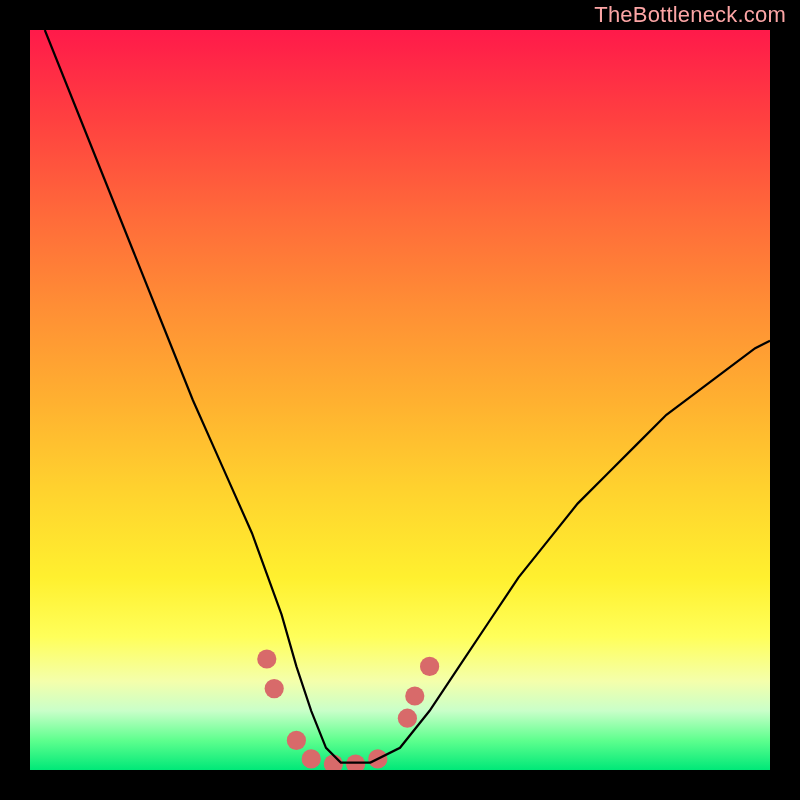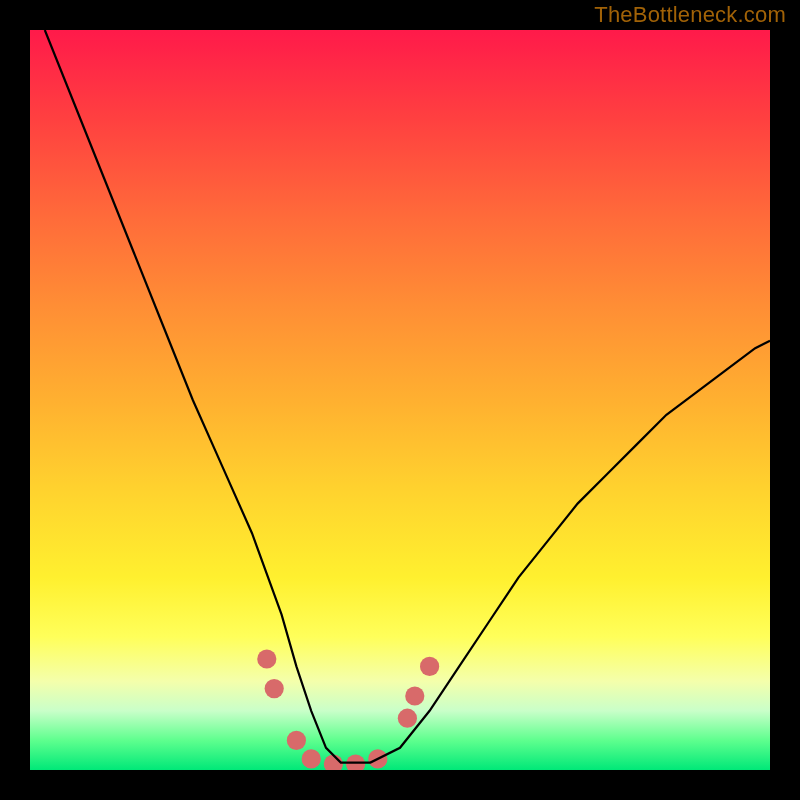--- a/index.html
+++ b/index.html
@@ -38,21 +38,21 @@
       #f4ffab 88%,
       #c9ffc9 92%,
       #5eff8e 96%,
       #00e878 100%
     );
   }
   .watermark {
     position: absolute;
     top: 2px;
     right: 14px;
-    color: #a16207;
+    color: #fca5a5;
     font-size: 22px;
     letter-spacing: 0.2px;
     font-weight: 400;
   }
   svg.curve {
     position: absolute;
     top: 0;
     left: 0;
     width: 740px;
     height: 740px;

